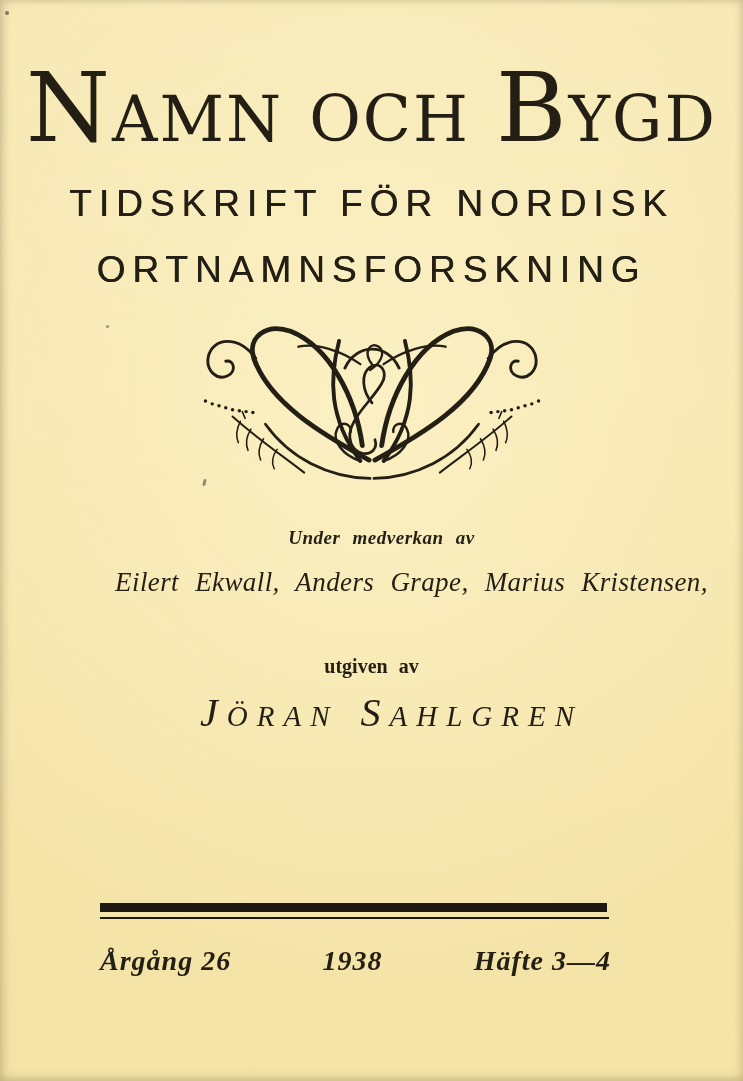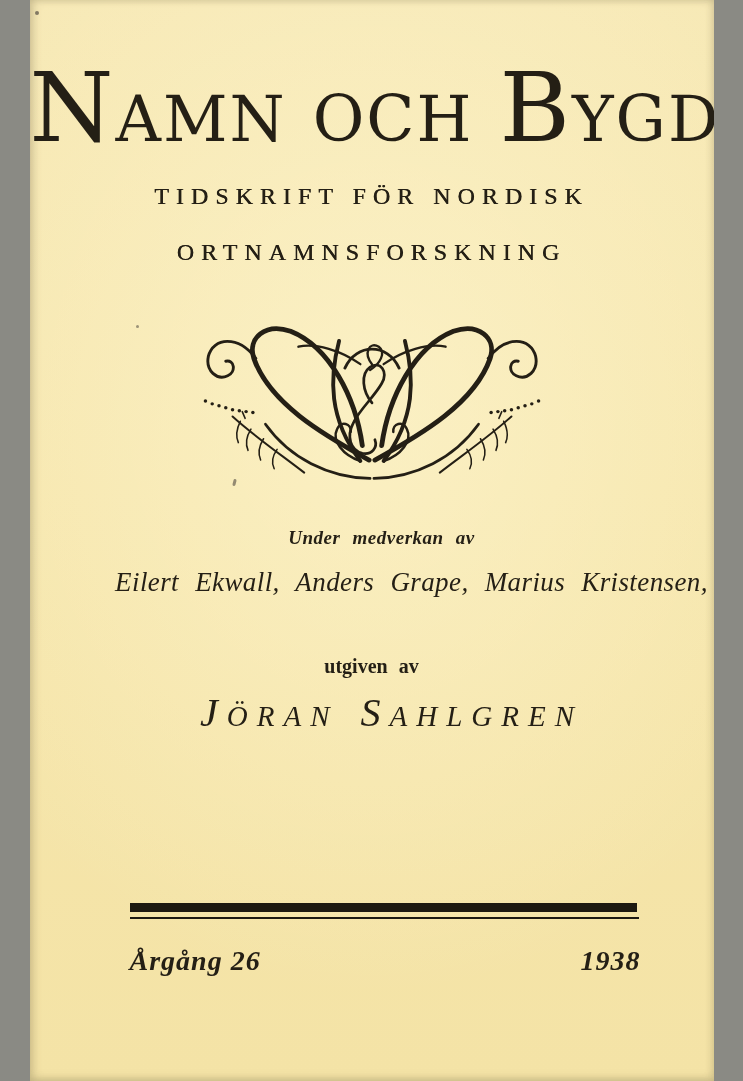--- a/index.html
+++ b/index.html
@@ -1,39 +1,39 @@
 <!DOCTYPE html>
 <html><head>
 <meta charset="utf-8">
 <style>
   html,body{margin:0;padding:0;background:#8a8a84;}
   .page{
     position:relative;
-    width:684px;height:1081px;
+    width:743px;height:1081px;
     margin:0 auto;
     overflow:hidden;
     background:
       radial-gradient(ellipse 120% 90% at 50% 38%, rgba(255,248,214,.55) 0%, rgba(255,248,214,0) 60%),
       linear-gradient(180deg,#f7e9b6 0%, #f6e6ac 45%, #f4e3a6 100%);
     box-shadow:inset 4px 0 9px rgba(90,80,50,.18), inset -3px 0 7px rgba(90,80,50,.12), inset 0 -4px 8px rgba(90,80,50,.10);
     color:#241f15;
   }
   .abs{position:absolute;left:0;width:100%;text-align:center;}
 
   
   .title{top:60px;line-height:1;font-family:"DejaVu Serif",serif;letter-spacing:2px;white-space:nowrap;}
   .title .big{font-size:96px;}
   .title .small{font-size:63px;}
   .title .gap{display:inline-block;width:26px;}
 
   
-  .subtitle{font-family:Liberation Serif, serif;font-size:24px;letter-spacing:7px;
+  .subtitle{font-family:Liberation Sans, sans-serif;font-size:37px;letter-spacing:7px;
             text-shadow:0.4px 0 0 #241f15;white-space:nowrap;}
   .subtitle.l1{top:183px;}
-  .subtitle.l2{top:239px;}
+  .subtitle.l2{top:249px;}
 
   
   .ornament{top:308px;}
   .ornament svg{display:inline-block;}
 
   
   .contrib-intro{top:527px;font-family:"Liberation Serif",serif;font-style:italic;font-weight:bold;
                  font-size:19px;word-spacing:7px;letter-spacing:.5px;padding-left:10px;}
   .names{top:566px;font-family:"Liberation Serif",serif;font-style:italic;font-size:27px;
          line-height:33px;word-spacing:9px;letter-spacing:.4px;padding-left:40px;}
@@ -118,18 +118,19 @@
   <div class="abs publisher">
     <span class="big">J</span><span class="small">ÖRAN</span><span class="gap"></span><span class="big">S</span><span class="small">AHLGREN</span>
   </div>
 
   <div class="rule-thick"></div>
   <div class="rule-thin"></div>
 
   <div class="footer-row">
     <span>Årgång 26</span>
     <span>1938</span>
+    <span>Häfte 3—4</span>
   </div>
 
   <span class="speck s1"></span>
   <span class="speck s2"></span>
   <span class="speck s3"></span>
 </div>
 
 </body></html>

